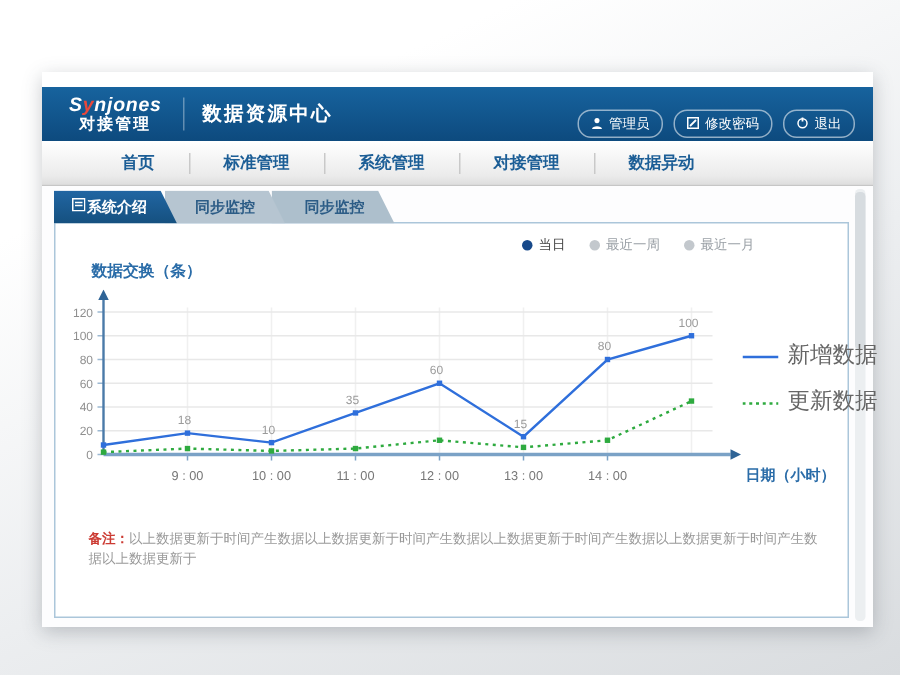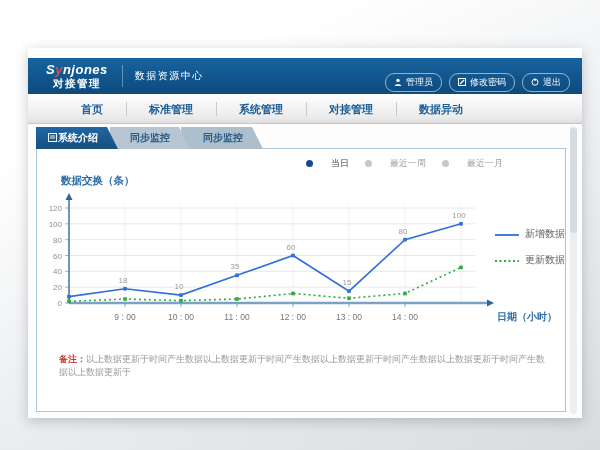--- a/index.html
+++ b/index.html
@@ -9,21 +9,21 @@
   .panel{position:absolute;left:28px;top:48px;width:554px;height:370px;background:#fff;
     box-shadow:0 3px 12px rgba(60,70,80,.28);}
   
   .header{position:absolute;left:0;top:10px;width:100%;height:36px;
     background:linear-gradient(180deg,#17639e,#0d4a7e);display:flex;align-items:center;box-sizing:border-box;}
   .logo{margin-left:18px;text-align:center;line-height:1.05;cursor:pointer;}
   .logo-top{font-style:italic;font-weight:bold;font-size:13px;color:#fff;letter-spacing:.5px;}
   .logo-top .accent{color:#e8483b;}
   .logo-sub{font-weight:bold;font-size:10.5px;color:#fff;letter-spacing:1.5px;margin-top:2px;}
   .hdr-div{width:1px;height:22px;background:rgba(255,255,255,.35);margin:0 12px 0 14px;}
-  .app-title{color:#fff;font-size:10px;font-weight:normal;letter-spacing:1.5px;}
+  .app-title{color:#fff;font-size:13px;font-weight:bold;letter-spacing:1.5px;}
   .header-right{margin-left:auto;margin-right:12px;display:flex;gap:7px;}
   .pill{display:flex;align-items:center;gap:4px;border:1px solid rgba(255,255,255,.55);
     border-radius:9px;padding:2px 8px;color:#fff;font-size:9px;cursor:pointer;white-space:nowrap;margin-top:12px;}
   .pill svg{display:block;}
   
   .nav{position:absolute;top:46px;width:100%;height:30px;box-sizing:border-box;
     background:linear-gradient(180deg,#ffffff,#ebebeb 80%,#dedede);
     border-bottom:1px solid #c6c6c6;display:flex;align-items:center;padding-left:30px;}
   .nav-item{padding:0 23px;font-size:11px;font-weight:bold;color:#1c5e96;cursor:pointer;position:relative;line-height:30px;}
   .nav-item + .nav-item::before{content:"";position:absolute;left:0;top:8px;height:14px;width:1px;background:#c9c9c9;}
@@ -33,32 +33,32 @@
   .tab{display:flex;align-items:center;gap:1px;padding:0 20px 0 12px;font-size:10px;font-weight:bold;
     clip-path:polygon(0 0,calc(100% - 11px) 0,100% 100%,0 100%);cursor:pointer;white-space:nowrap;}
   .tab-active{background:linear-gradient(180deg,#2166a3,#15507f);color:#fff;z-index:3;}
   .tab-i1{background:#b6c5d1;color:#2c5c86;margin-left:-8px;padding-left:20px;z-index:2;}
   .tab-i2{background:#adbfcc;color:#2c5c86;margin-left:-9px;padding-left:22px;z-index:1;}
   .scrollbar{position:absolute;right:5px;top:2px;width:7px;height:288px;background:#eceff1;border-radius:3px;cursor:pointer;}
   .scroll-thumb{position:absolute;left:0;top:2px;width:7px;height:105px;background:#d7dce0;border-radius:3px;}
   .card{position:absolute;left:8px;top:24px;width:528px;height:262px;background:#fff;border:1px solid #abc6da;}
   
   .radios{position:absolute;top:8px;right:62px;display:flex;gap:16px;align-items:center;}
-  .radio{display:flex;align-items:center;gap:18px;font-size:9px;color:#9aa0a6;cursor:pointer;}
+  .radio{display:flex;align-items:center;gap:4px;font-size:9px;color:#9aa0a6;cursor:pointer;}
   .radio .dot{width:7px;height:7px;border-radius:50%;background:#c3c8cd;}
   .radio.sel{color:#444;}
   .radio.sel .dot{background:#17498a;}
   .ylabel{position:absolute;left:24px;top:25px;font-size:10.5px;font-weight:bold;color:#2a6ca8;}
   #chart{position:absolute;left:0;top:44px;}
   .tick{font-size:8px;fill:#8f8f8f;}
   .xtick{font-size:8.5px;fill:#777;}
   .dlabel{font-size:8px;fill:#9a9a9a;}
   .xlabel{font-size:10px;font-weight:bold;fill:#2a6ca8;}
   .legend{position:absolute;left:458px;top:78px;}
-  .lrow{display:flex;align-items:center;gap:6px;font-size:10px;color:#666;margin-bottom:12px;white-space:nowrap;cursor:default;}
+  .lrow{display:flex;align-items:center;gap:6px;font-size:15px;color:#666;margin-bottom:12px;white-space:nowrap;cursor:default;}
   .note{position:absolute;left:22px;top:204px;font-size:9px;color:#999;width:490px;line-height:1.4;}
   .note .pre{color:#cc3b33;font-weight:bold;}
 </style>
 </head>
 <body>
 
 <div class="stage">
   <div class="panel">
 
     <div class="header">

